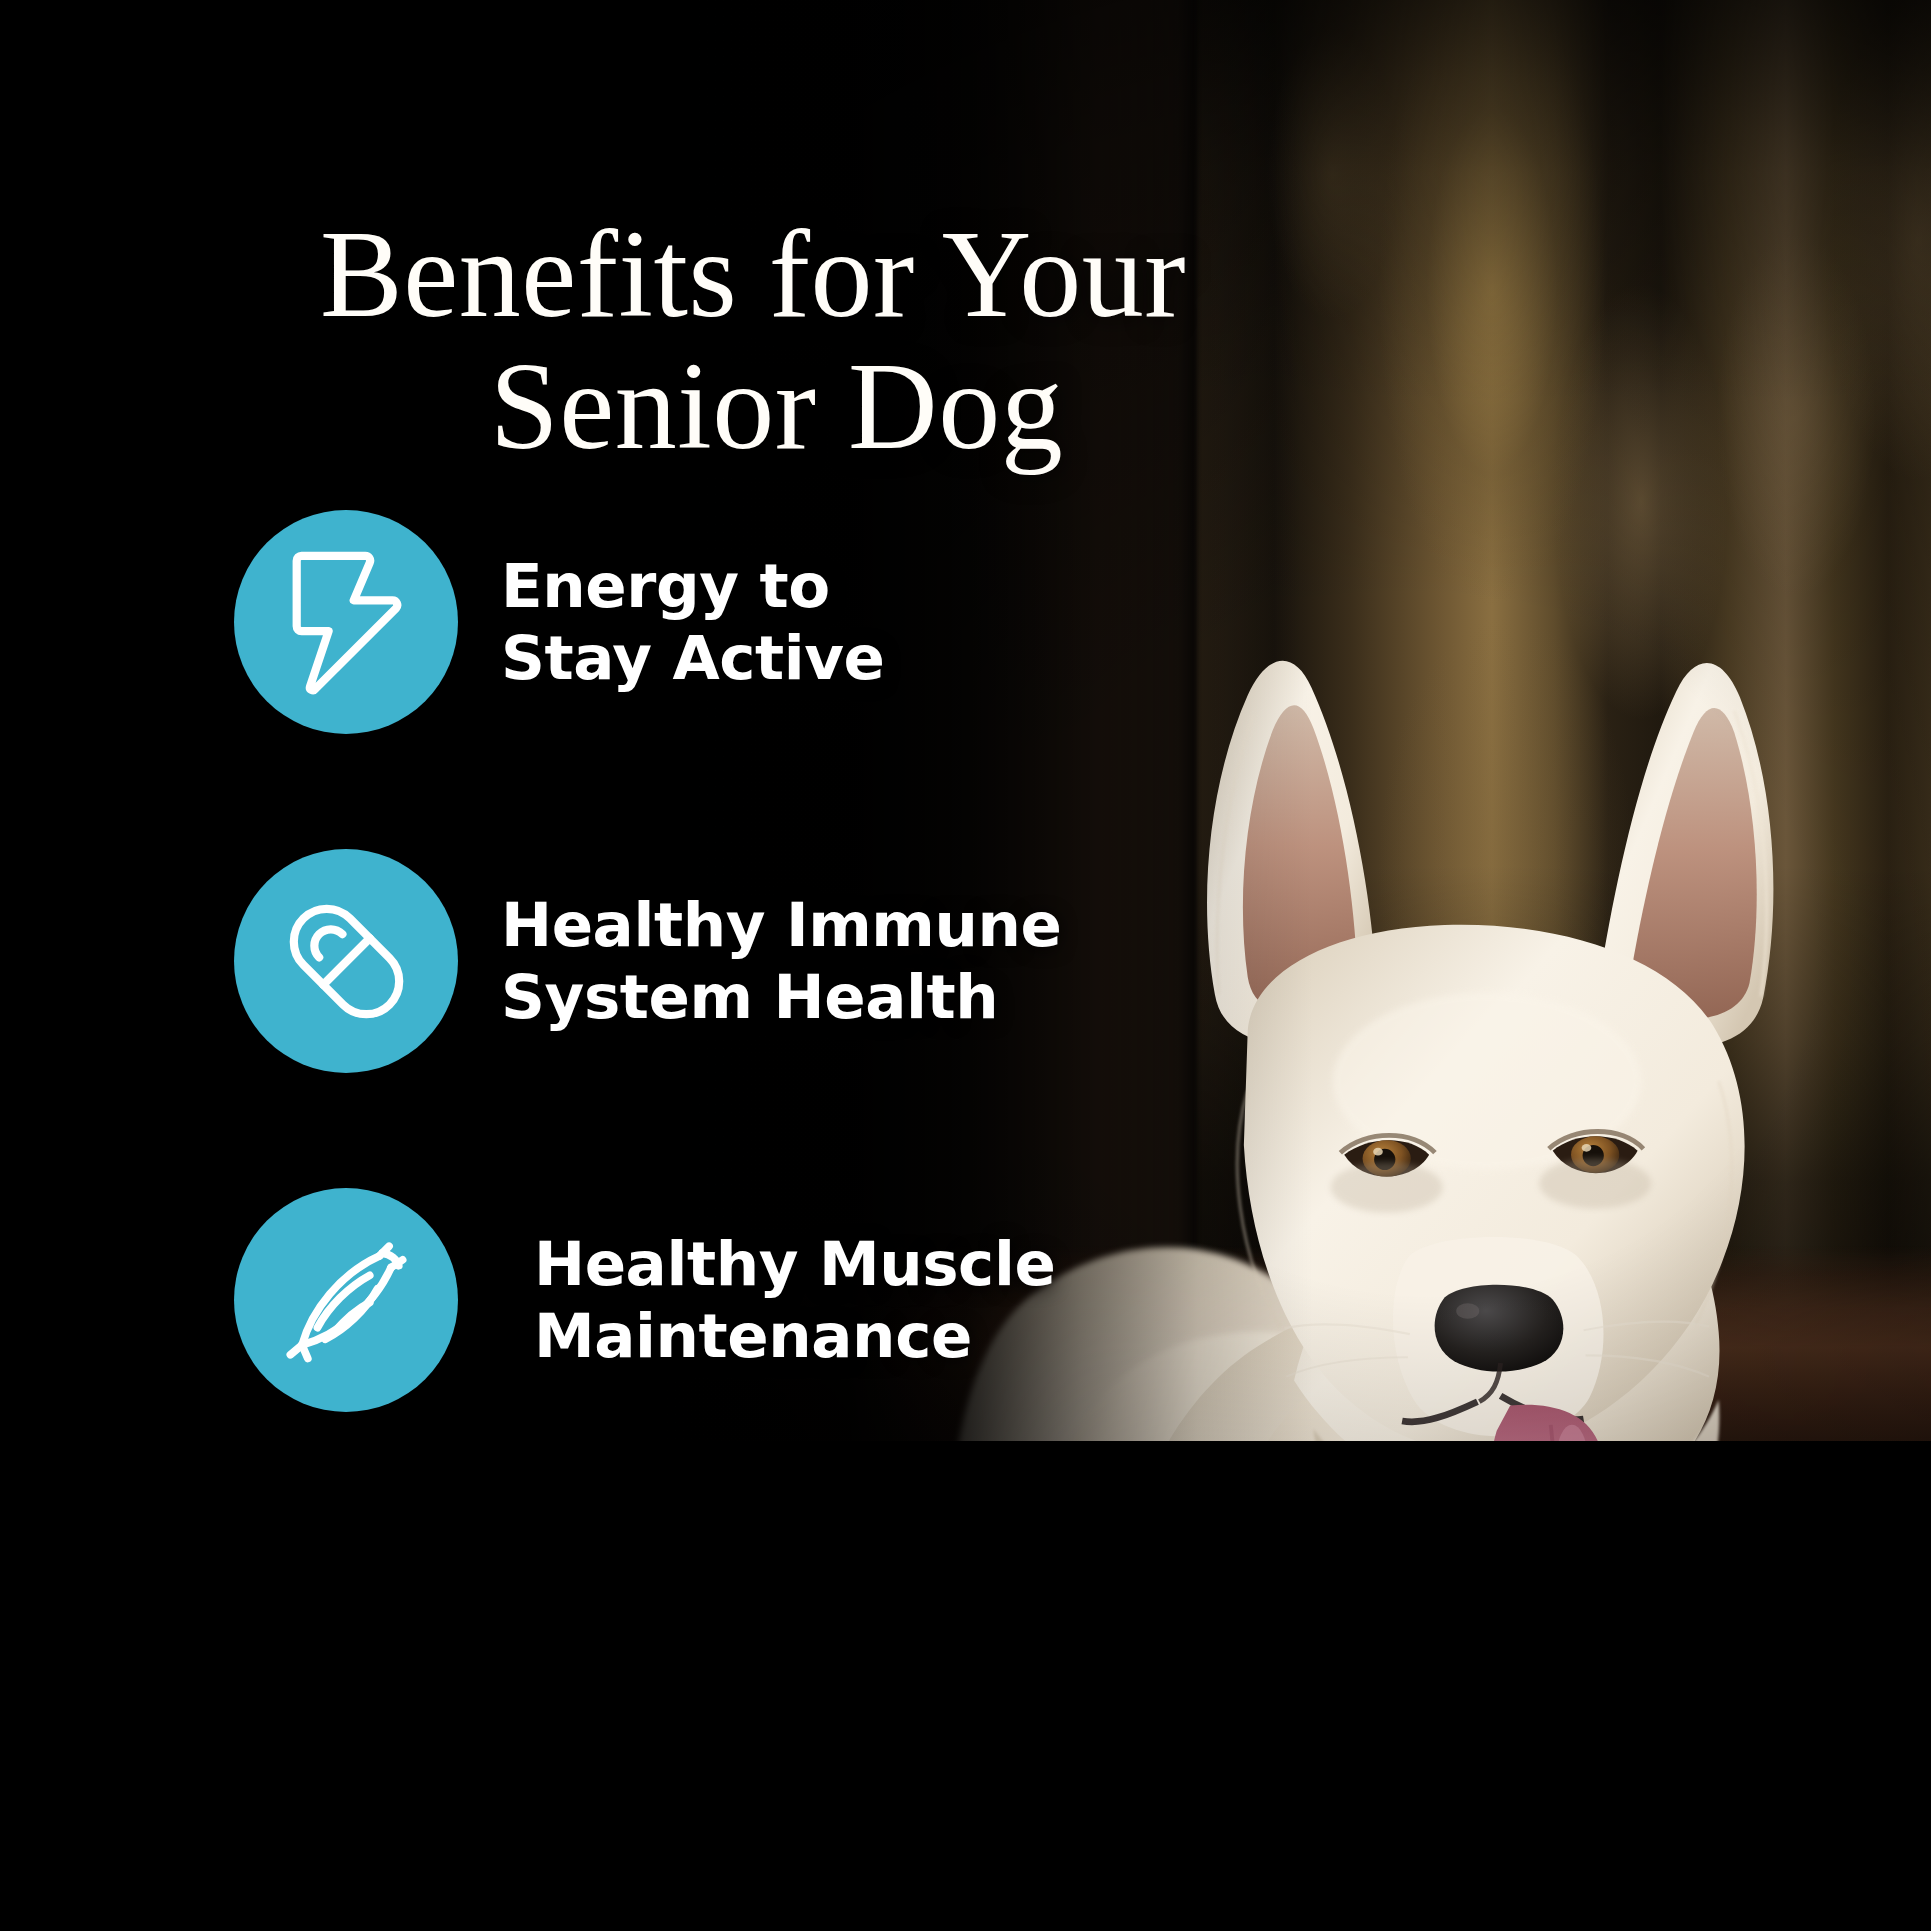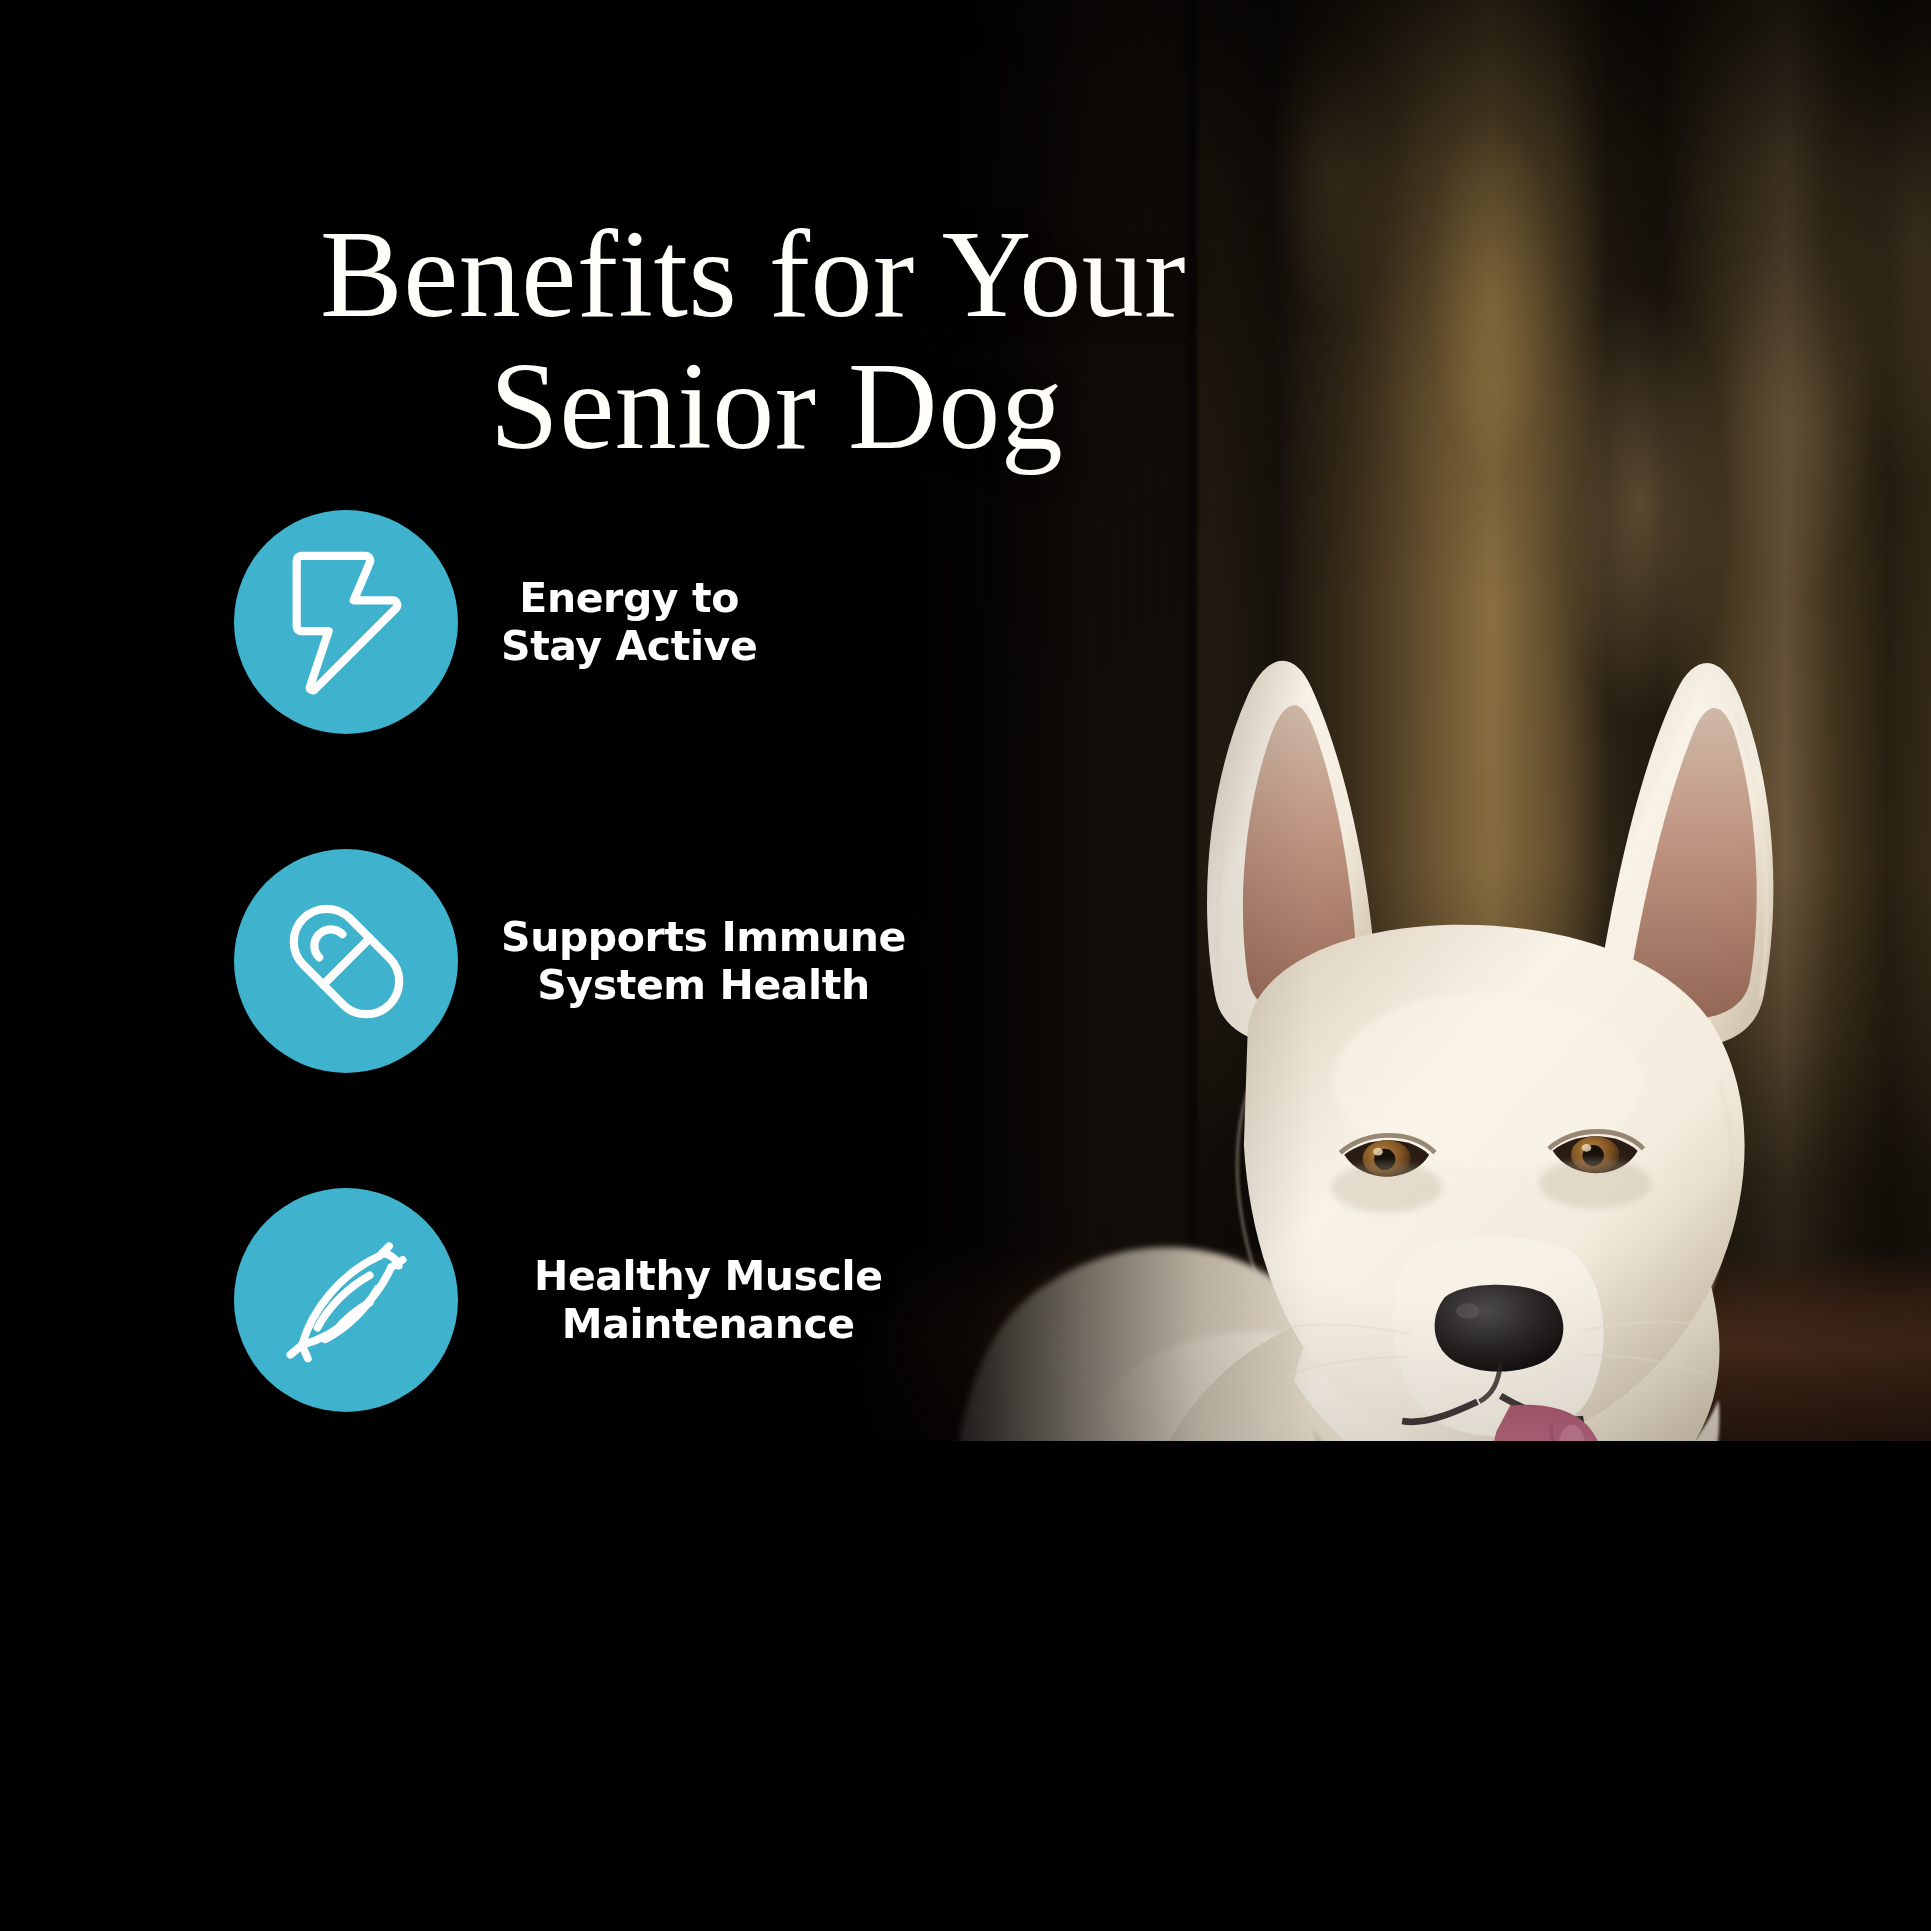--- a/index.html
+++ b/index.html
@@ -177,27 +177,26 @@
     display: flex;
     align-items: center;
     justify-content: center;
   }
   .icon-circle svg { display:block; }
 
   .benefit-label {
     margin-left: 43px;
     color: #FFFFFF;
     font-family: "DejaVu Sans", "Liberation Sans", sans-serif;
-    font-size: 41px;
+    font-size: 61px;
     font-weight: bold;
     line-height: 1.18;
     letter-spacing: -0.4px;
     white-space: pre-line;
     text-shadow: 0 1.9px 17.4px rgba(0,0,0,0.9);
-    text-align: center;
   }
 </style>
 </head>
 <body>
 
 <div id="poster">
 
   <div class="photo-layer">
     <div class="forest"></div>
     <div class="forest-shade"></div>
@@ -470,21 +469,21 @@
         <span>
           <svg width="145" height="145" viewBox="0 0 150 150" fill="none" xmlns="http://www.w3.org/2000/svg">
             <g transform="rotate(-45 75 75)">
               <rect x="41" y="12" width="68" height="126" rx="34" ry="34" stroke="#FFFFFF" stroke-width="8.5" fill="none"></rect>
               <line x1="41" y1="75" x2="109" y2="75" stroke="#FFFFFF" stroke-width="8.5" stroke-linecap="round"></line>
               <path d="M 58 52 a 17 17 0 0 1 17 -17 a 17 17 0 0 1 17 17" stroke="#FFFFFF" stroke-width="8.5" fill="none" stroke-linecap="round"></path>
             </g>
           </svg>
         </span>
       </div>
-      <div class="benefit-label">Supports Immune
+      <div class="benefit-label">Healthy Immune
 System Health</div>
     </div>
 
     <div class="benefit">
       <div class="icon-circle" style="background:#3FB3CE">
         <span>
           <svg width="147" height="147" viewBox="0 0 152 152" fill="none" xmlns="http://www.w3.org/2000/svg">
             <g stroke="#FFFFFF" stroke-width="8" stroke-linecap="round" stroke-linejoin="round" fill="none">
 
               <path d="M 30 122 C 40 86, 70 48, 110 30"></path>

